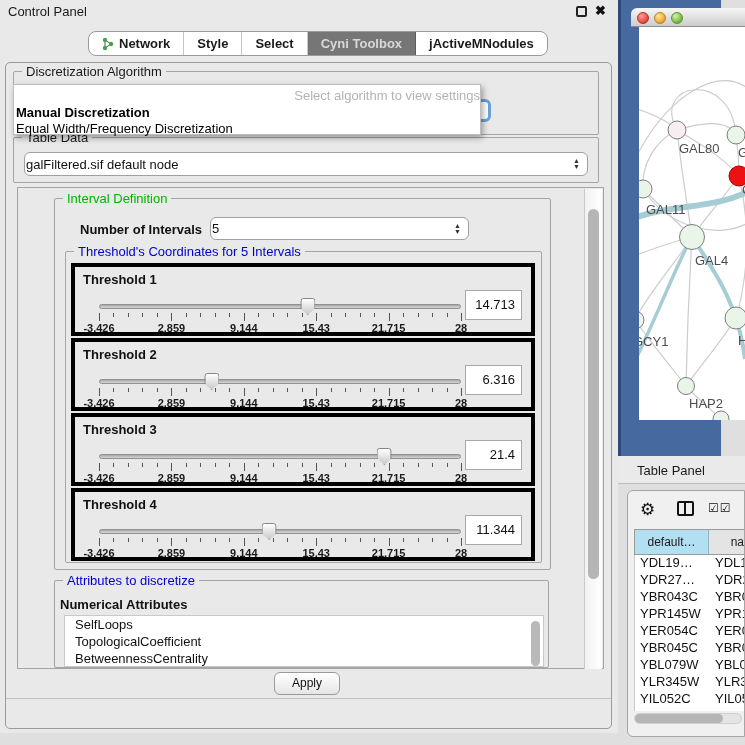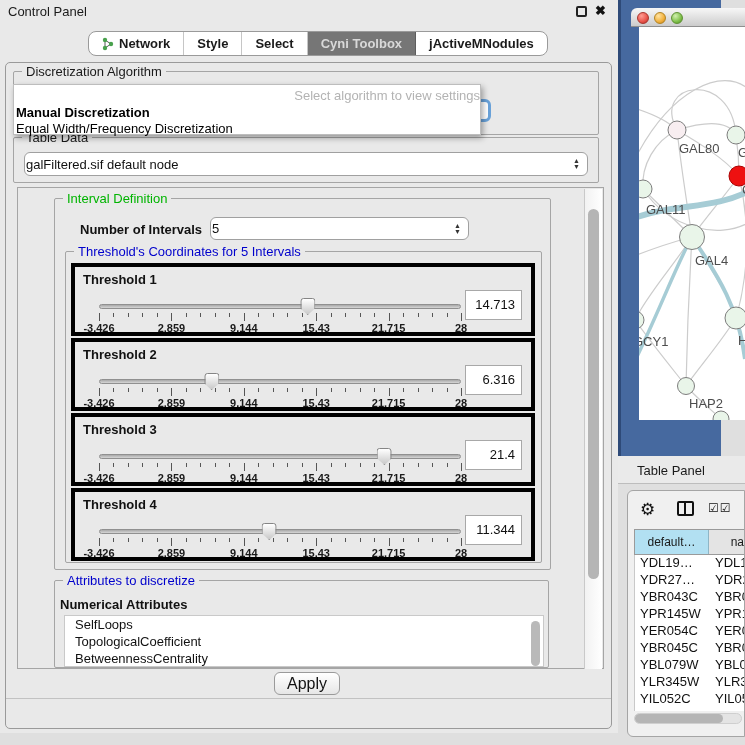--- a/index.html
+++ b/index.html
@@ -51,21 +51,21 @@
   .slider-ticklabels { position:absolute; left:24px; top:55px; width:362px; height:13px; }
   .slider-ticklabels span { position:absolute; transform:translateX(-50%); font-size:11px; font-weight:bold; color:#1a1a1a; white-space:nowrap; }
   .th-value { position:absolute; right:9px; top:23px; width:57px; height:30px; background:#fff; border:1px solid #a8a8a8; font-size:13px; text-align:right; line-height:28px; padding-right:6px; }
 
   
   .attr-subtitle { position:absolute; left:5px; top:16px; font-size:13px; font-weight:bold; }
   .attr-list { position:absolute; left:9px; top:34px; width:480px; height:52px; background:#fff; border:1px solid #c9c9c9; overflow:hidden; font-size:13px; }
   .attr-item { padding:1px 0 1px 10px; height:17px; }
   .list-scrollbar { position:absolute; right:3px; top:5px; width:9px; height:45px; background:#b9b9b9; border-radius:5px; }
 
-  .apply-button { position:absolute; left:268px; top:609px; width:66px; height:23px; background:linear-gradient(#ffffff,#e6e6e6); border:1px solid #9a9a9a; border-radius:6px; font-size:16px; text-align:center; line-height:21px; }
+  .apply-button { position:absolute; left:268px; top:609px; width:66px; height:23px; background:linear-gradient(#ffffff,#e6e6e6); border:1px solid #9a9a9a; border-radius:6px; font-size:12px; text-align:center; line-height:21px; }
   .content-bottom-line { position:absolute; left:0; top:635px; width:100%; border-top:1px solid #c2c2c2; }
 
   
   .scrollpane { position:absolute; left:11px; top:124px; width:587px; height:482px; border:1px solid #a5a5a5; background:#e9e9e9; }
   .v-scrollbar-track { position:absolute; right:1px; top:1px; width:18px; height:480px; background:linear-gradient(90deg,#f2f2f2,#ffffff); border-left:1px solid #c9c9c9; }
   .v-scrollbar-thumb { position:absolute; left:3px; top:20px; width:11px; height:370px; background:#b5b5b5; border-radius:6px; }
 
   
   .network-window { position:absolute; left:618px; top:0; width:103px; height:456px; background:#46699f; border-left:3px solid #2e4a78; }
   .net-titlebar { position:absolute; left:10px; top:8px; width:117px; height:19px; border-radius:6px 0 0 0; background:linear-gradient(#f7f7f7,#cccccc); border-bottom:1px solid #8f8f8f; }

